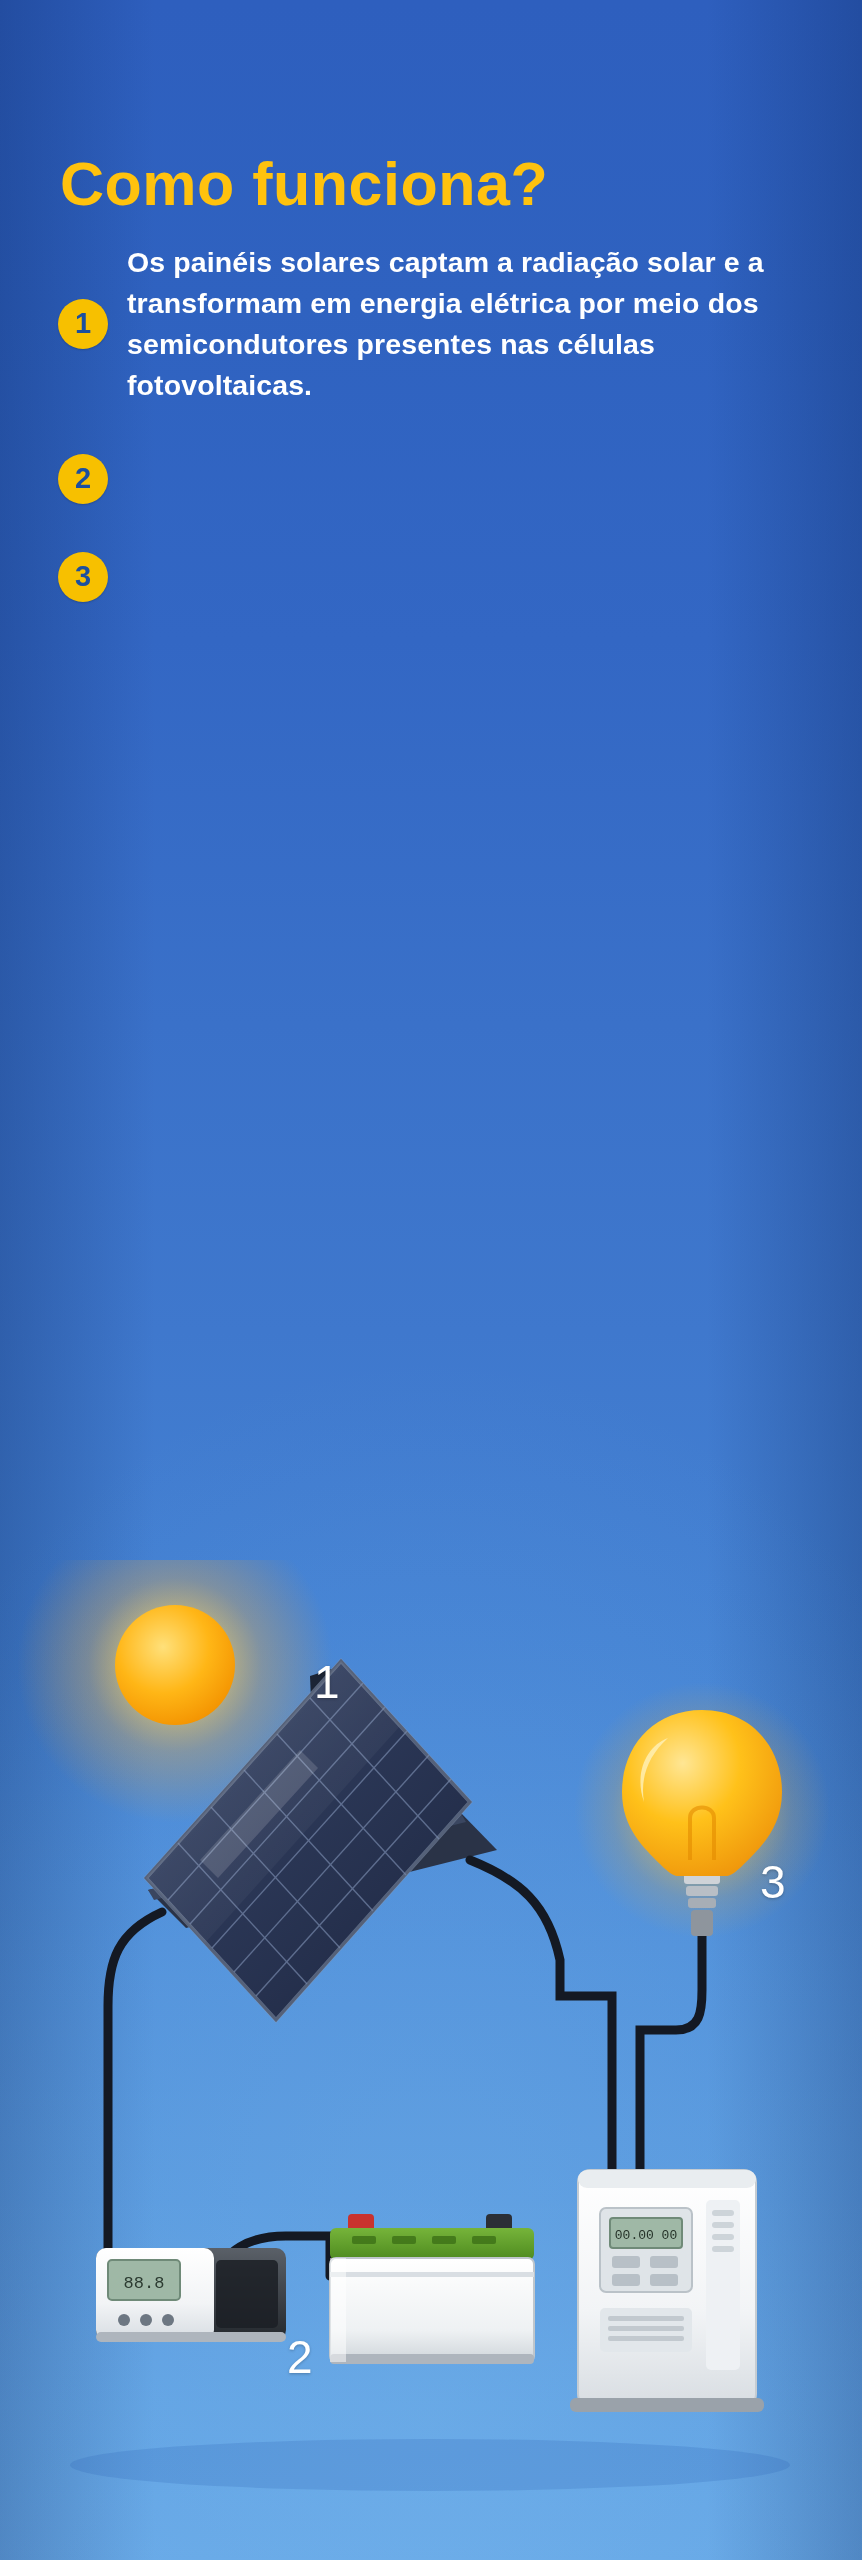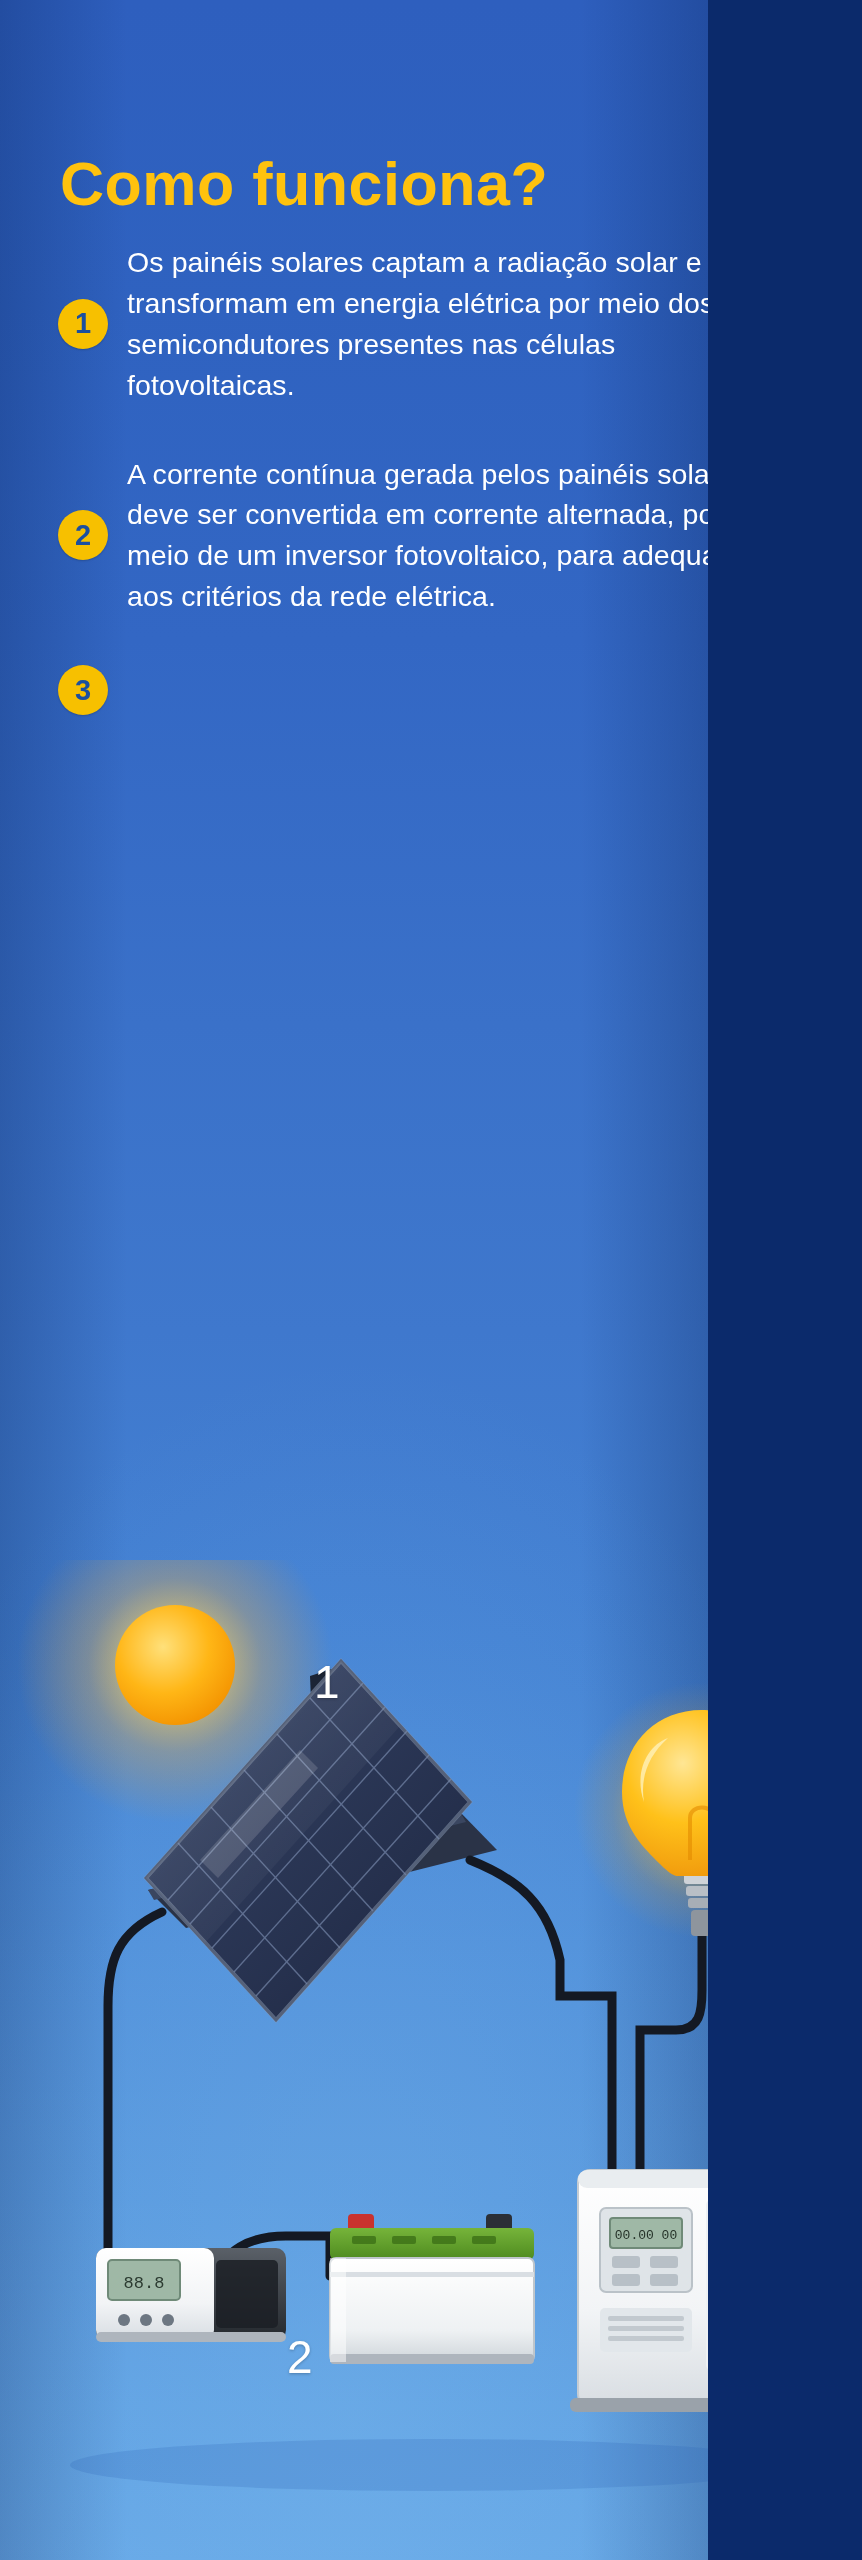--- a/index.html
+++ b/index.html
@@ -7,21 +7,21 @@
     margin: 0;
     padding: 0;
     background: #0b2a6b;
   }
   body {
     font-family: "Liberation Sans", sans-serif;
     -webkit-font-smoothing: antialiased;
   }
   .page {
     position: relative;
-    width: 708px;
+    width: 862px;
     height: 2560px;
     overflow: hidden;
     background:
       linear-gradient(180deg,
         #2e5fbe 0%,
         #2f62c0 12%,
         #3367c4 25%,
         #3a71c9 40%,
         #3f78cd 52%,
         #4482d3 64%,
@@ -80,21 +80,21 @@
     display: flex;
     align-items: center;
     justify-content: center;
     box-shadow: 0 1px 2px rgba(0,0,0,0.18);
     margin-right: 19px;
   }
   .step-text {
     color: #ffffff;
     font-size: 28.5px;
     line-height: 1.435;
-    font-weight: 400;
+    font-weight: 700;
     letter-spacing: 0.1px;
     max-width: 640px;
   }
 
   
   .illustration {
     position: absolute;
     left: 0;
     top: 1560px;
     width: 862px;
@@ -124,21 +124,20 @@
 
   <div class="steps">
 
     <div class="step">
       <div class="bullet">1</div>
       <div class="step-text">Os painéis solares captam a radiação solar e a transformam em energia elétrica por meio dos semicondutores presentes nas células fotovoltaicas.</div>
     </div>
 
     <div class="step">
       <div class="bullet">2</div>
-      <div class="step-text">A corrente contínua gerada pelos painéis solares deve ser convertida em corrente alternada, por meio de um inversor fotovoltaico, para adequar aos critérios da rede elétrica.</div>
     </div>
 
     <div class="step">
       <div class="bullet">3</div>
     </div>
 
   </div>
 
   <div class="illustration">
     <svg width="862" height="1000" viewBox="0 0 862 1000" xmlns="http://www.w3.org/2000/svg">

